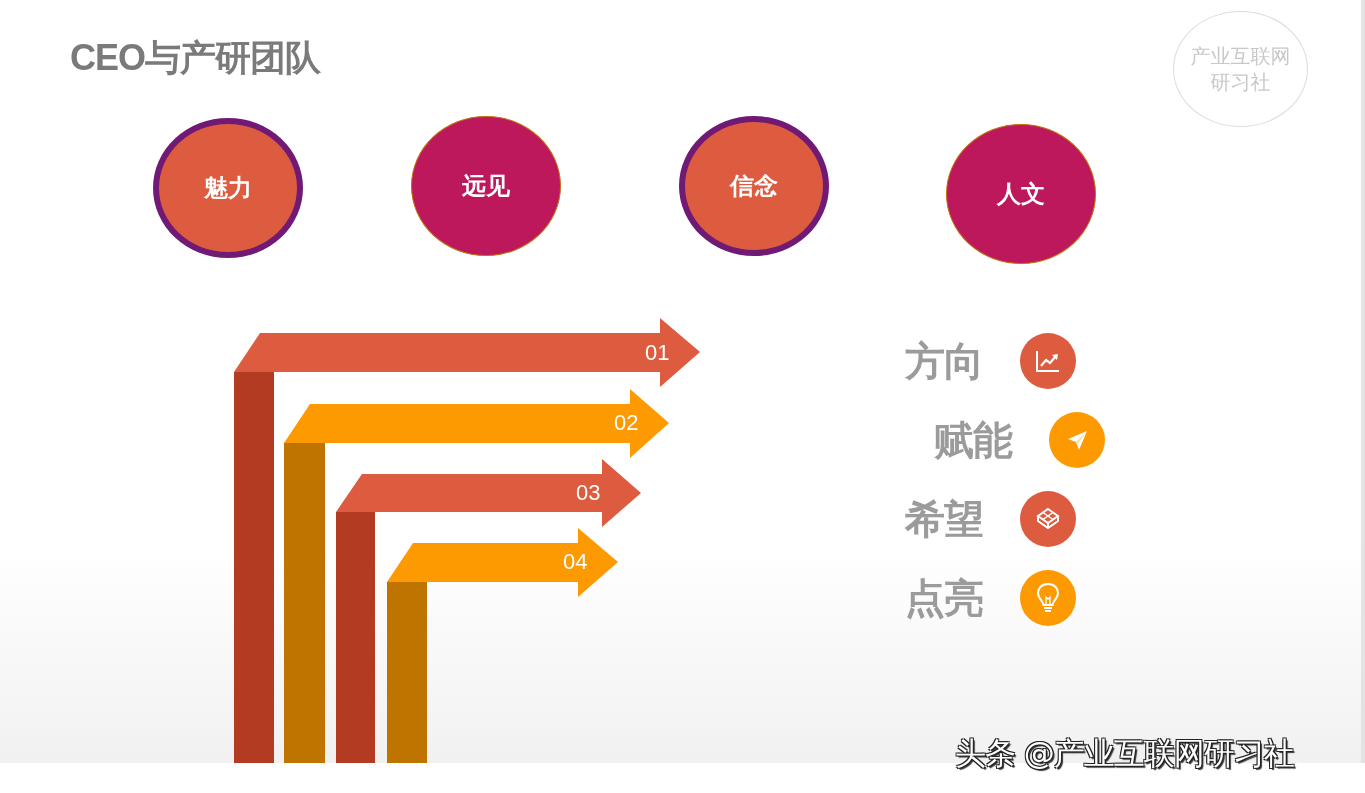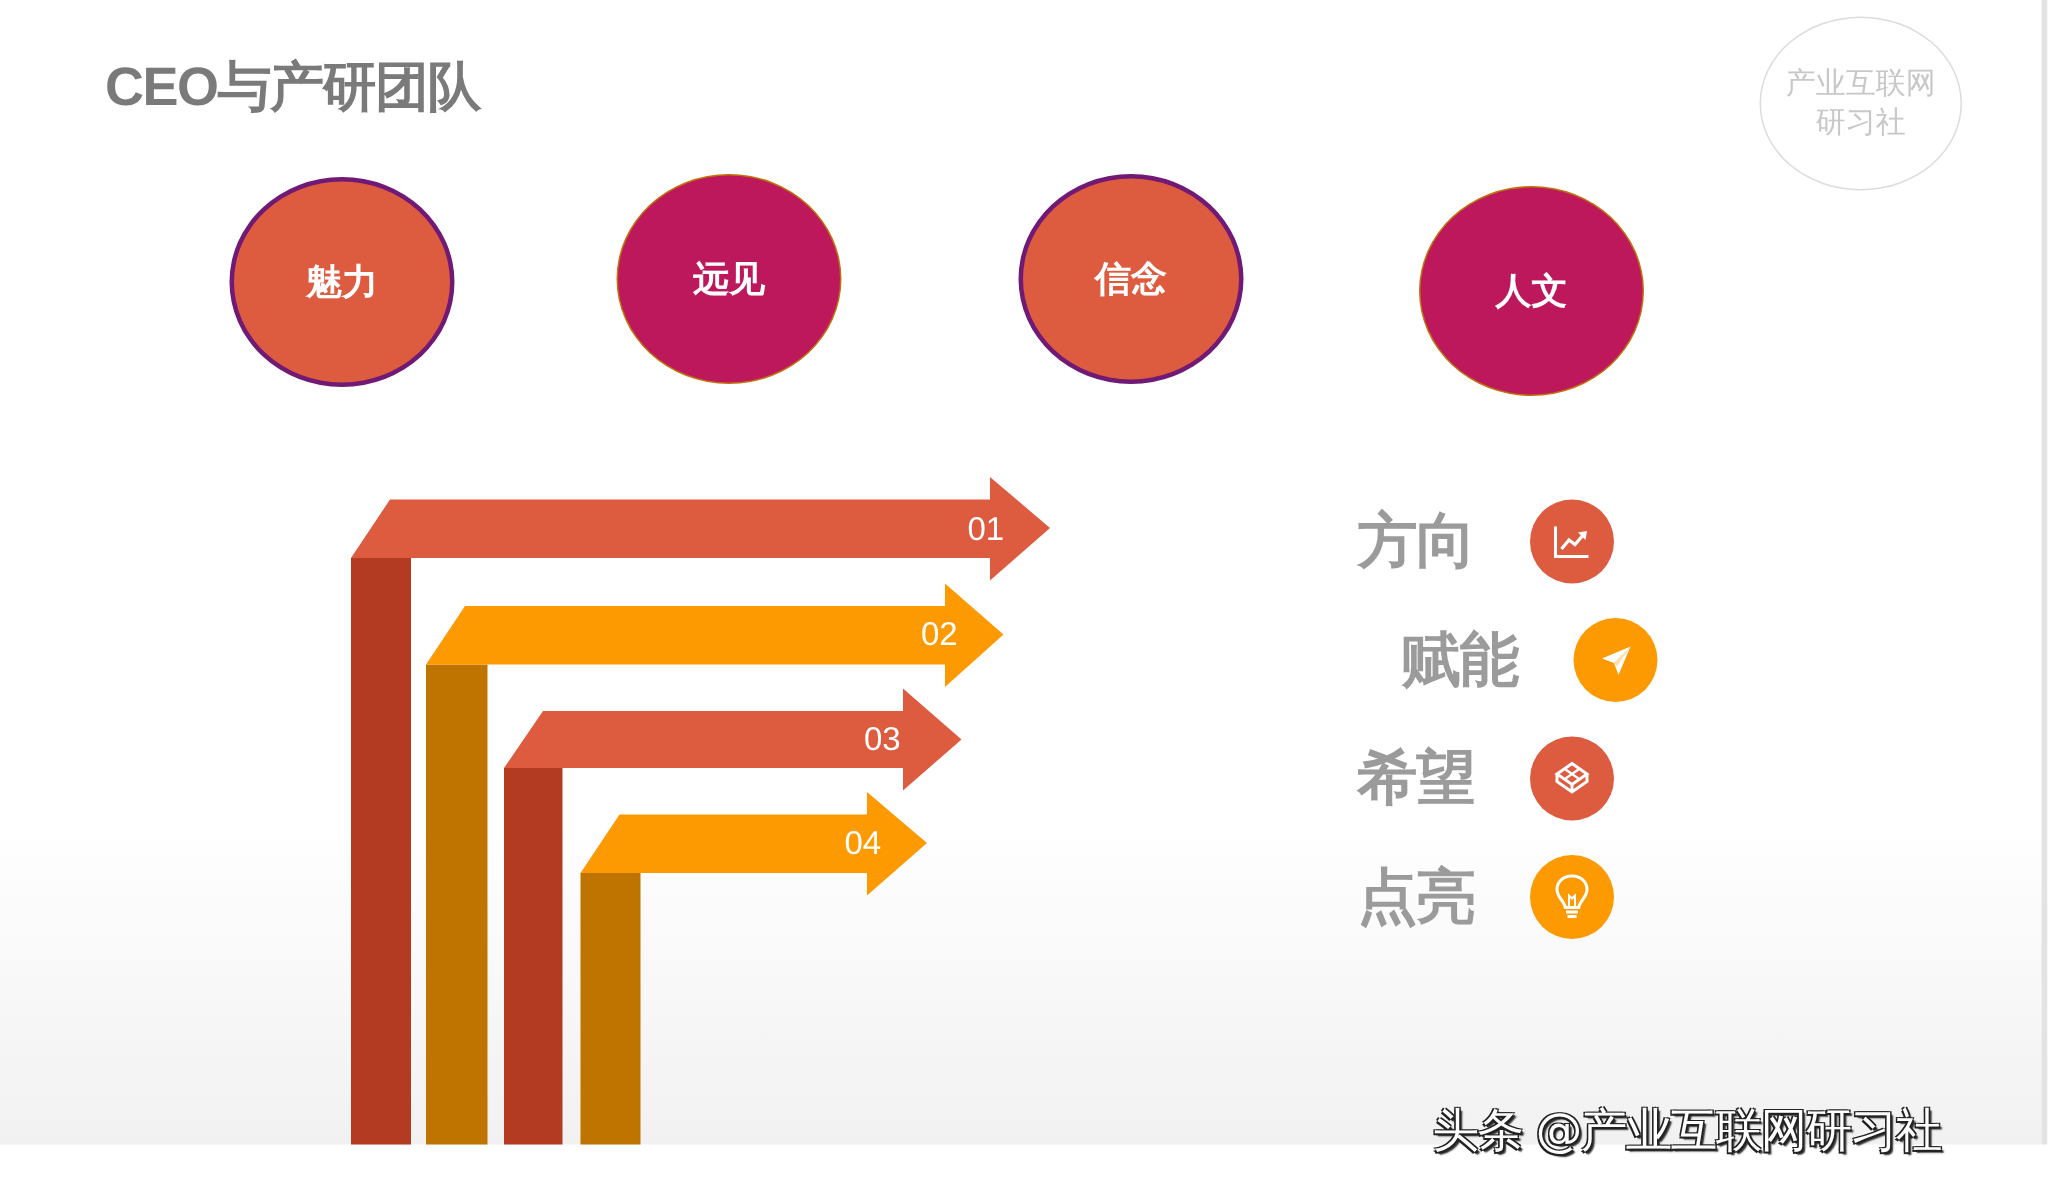--- a/index.html
+++ b/index.html
@@ -27,29 +27,29 @@
     color: #c8c8c8; font-family: Liberation Serif, serif;
     font-size: 20px; line-height: 26px; text-align: center;
     display: flex; flex-direction: column; justify-content: center; align-items: center;
   }
   .circle {
     position: absolute; width: 150px; height: 140px; border-radius: 50%;
     display: flex; align-items: center; justify-content: center;
     color: #ffffff; font-size: 24px; font-weight: bold;
     box-sizing: border-box;
   }
-  .circle.red { background: #dd5b3f; border: 3px solid #701a75; }
+  .circle.red { background: #dd5b3f; border: 6px solid #701a75; }
   .circle.orange { background: #be185d; border: 1px solid #c0720c; }
   .arrows { position: absolute; left: 0; top: 0; }
   .arrow-label {
     position: absolute; color: #ffffff; font-size: 22px;
     font-family: "Liberation Sans", "DejaVu Sans", sans-serif;
   }
   .kw-row {
-    position: absolute; left: 905px; height: 56px; display: flex; align-items: flex-start;
+    position: absolute; left: 905px; height: 56px; display: flex; align-items: flex-end;
   }
   .kw-text {
     width: 115px; font-size: 40px; font-weight: bold; color: #9b9b9b;
     letter-spacing: -1px;
   }
   .kw-icon {
     width: 56px; height: 56px; border-radius: 50%;
     display: flex; align-items: center; justify-content: center;
   }
   .kw-icon.red { background: #dd5b3f; }

